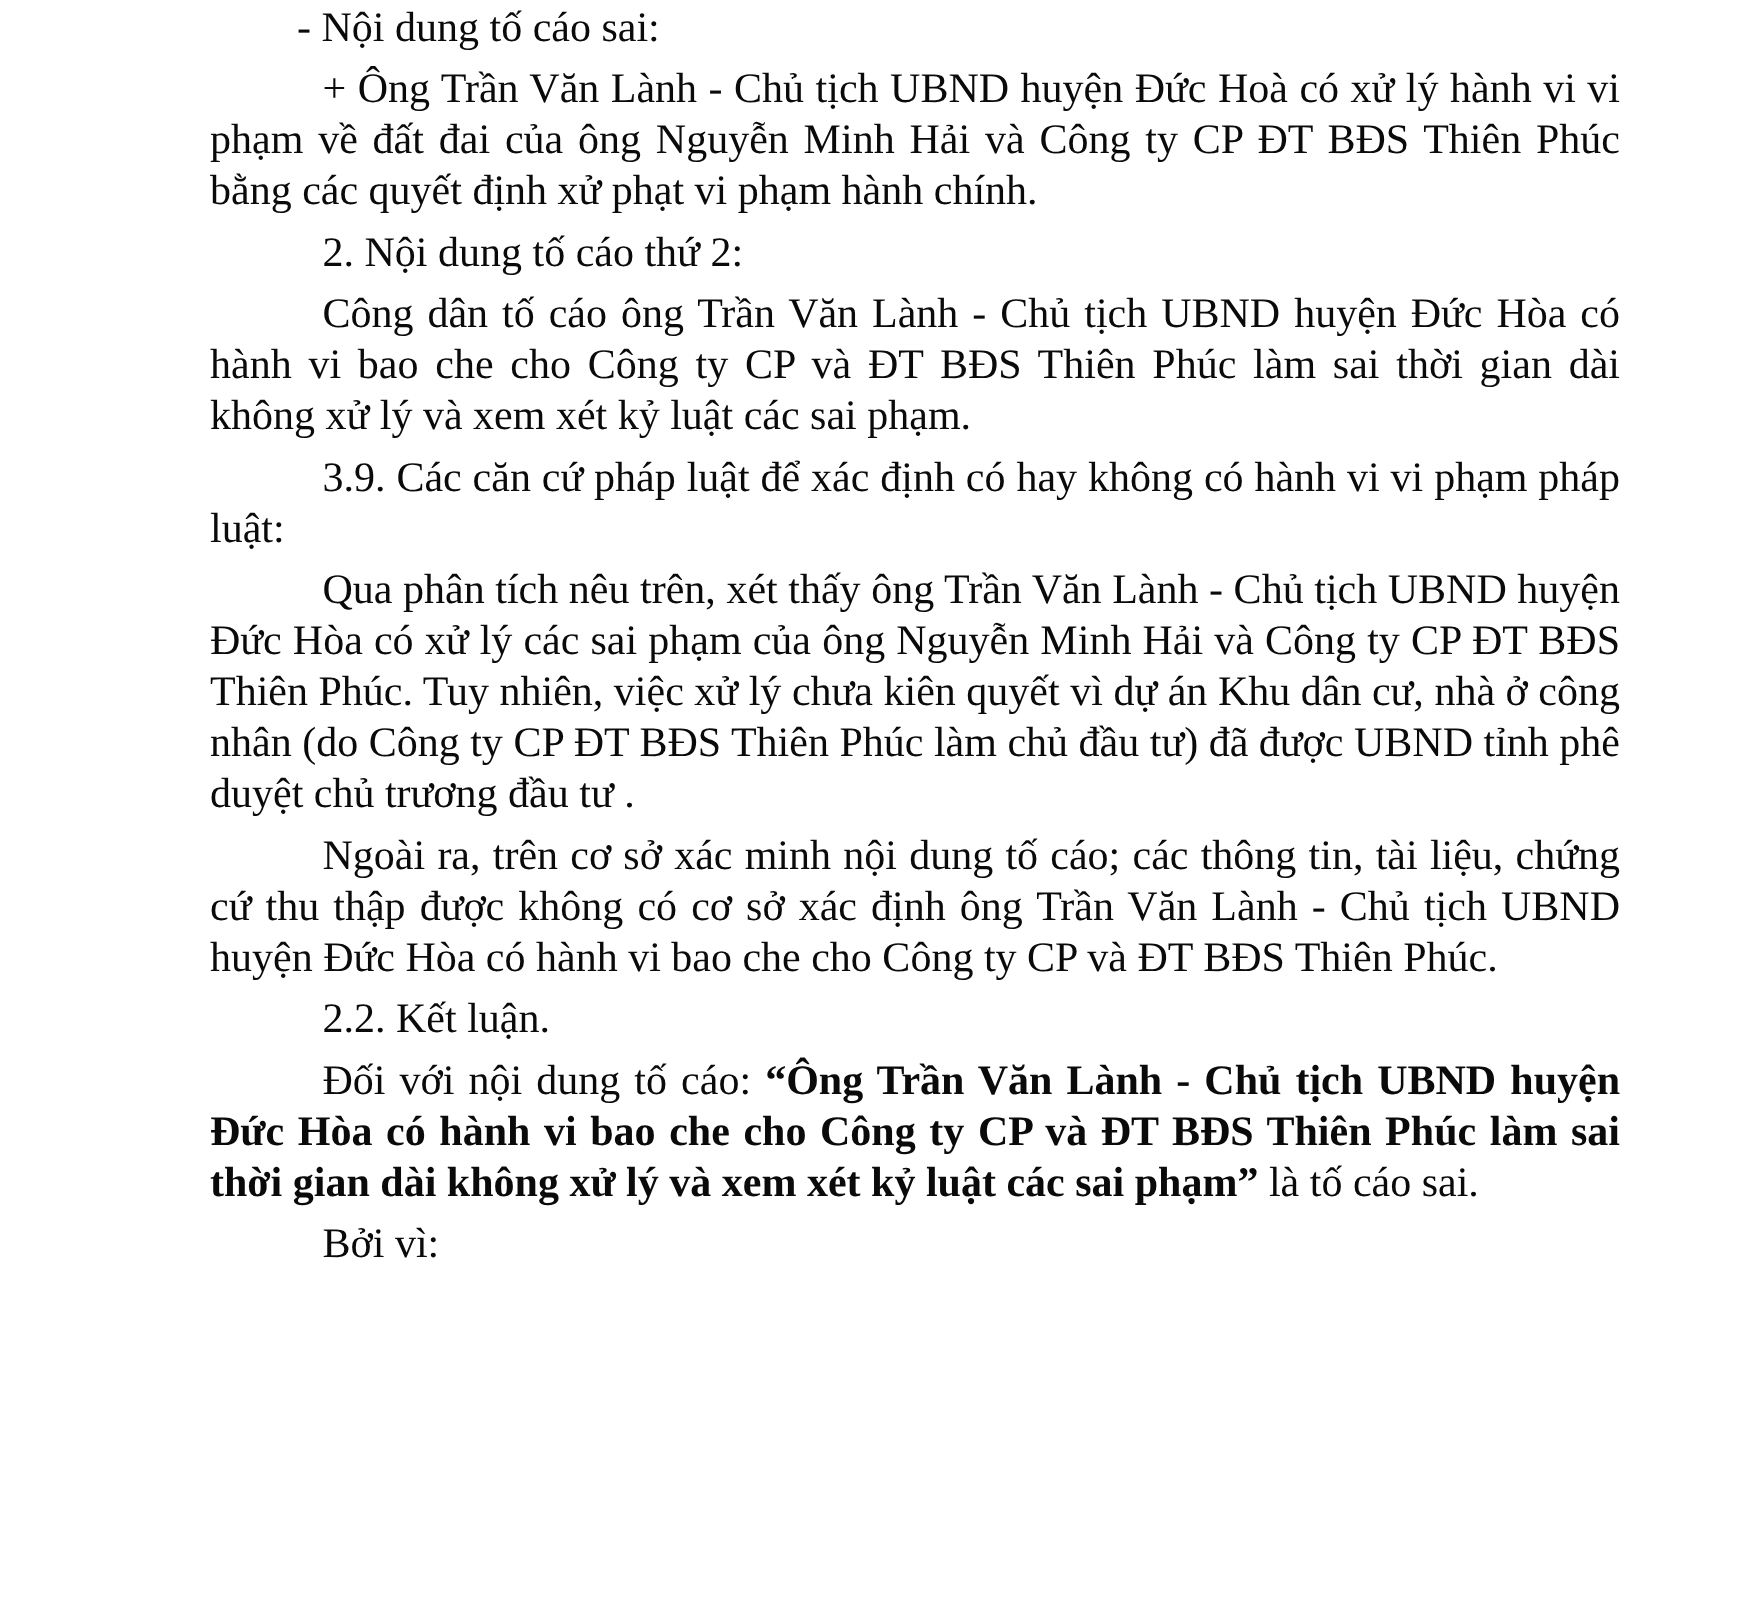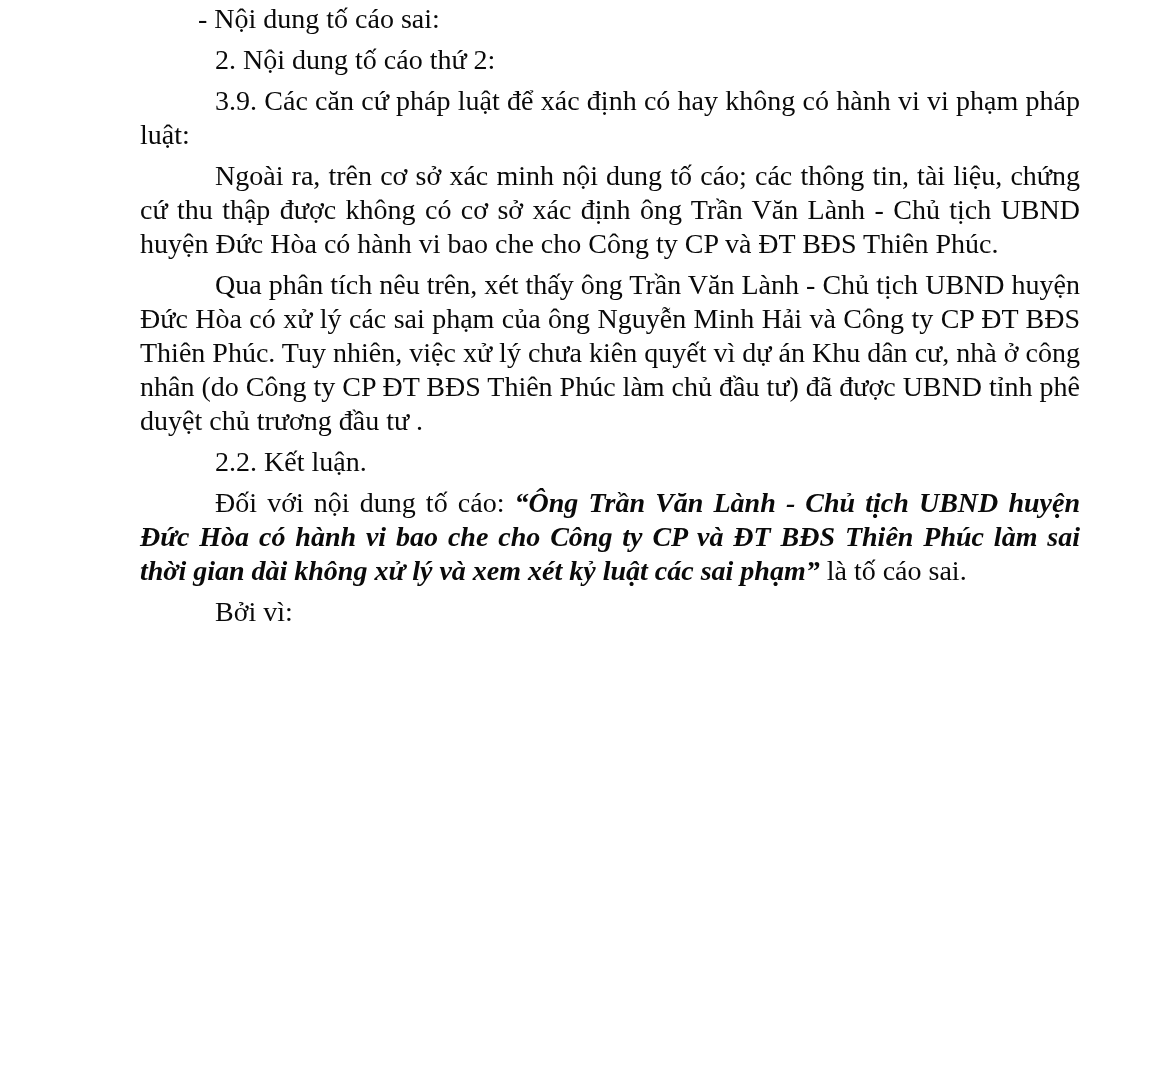--- a/index.html
+++ b/index.html
@@ -29,40 +29,41 @@
   }
   .page p.first {
     margin-top: 0;
     text-indent: 58px;
   }
   .heading {
     font-weight: normal;
   }
   .quote {
     font-weight: bold;
-    font-style: italic;
   }
 </style>
 </head>
 <body>
 
 <main class="page">
 
   <p class="first">- Nội dung tố cáo sai:</p>
 
+  <p>+ Ông Trần Văn Lành - Chủ tịch UBND huyện Đức Hoà có xử lý hành vi vi phạm về đất đai của ông Nguyễn Minh Hải và Công ty CP ĐT BĐS Thiên Phúc bằng các quyết định xử phạt vi phạm hành chính.</p>
 
   <p class="heading">2. Nội dung tố cáo thứ 2:</p>
 
+  <p>Công dân tố cáo ông Trần Văn Lành - Chủ tịch UBND huyện Đức Hòa có hành vi bao che cho Công ty CP và ĐT BĐS Thiên Phúc làm sai thời gian dài không xử lý và xem xét kỷ luật các sai phạm.</p>
 
   <p class="heading">3.9. Các căn cứ pháp luật để xác định có hay không có hành vi vi phạm pháp luật:</p>
 
 
+  <p>Qua phân tích nêu trên, xét thấy ông Trần Văn Lành - Chủ tịch UBND huyện Đức Hòa có xử lý các sai phạm của ông Nguyễn Minh Hải và Công ty CP ĐT BĐS Thiên Phúc. Tuy nhiên, việc xử lý chưa kiên quyết vì dự án Khu dân cư, nhà ở công nhân (do Công ty CP ĐT BĐS Thiên Phúc làm chủ đầu tư) đã được UBND tỉnh phê duyệt chủ trương đầu tư .</p>
+
   <p>Ngoài ra, trên cơ sở xác minh nội dung tố cáo; các thông tin, tài liệu, chứng cứ thu thập được không có cơ sở xác định ông Trần Văn Lành - Chủ tịch UBND huyện Đức Hòa có hành vi bao che cho Công ty CP và ĐT BĐS Thiên Phúc.</p>
-
-  <p>Qua phân tích nêu trên, xét thấy ông Trần Văn Lành - Chủ tịch UBND huyện Đức Hòa có xử lý các sai phạm của ông Nguyễn Minh Hải và Công ty CP ĐT BĐS Thiên Phúc. Tuy nhiên, việc xử lý chưa kiên quyết vì dự án Khu dân cư, nhà ở công nhân (do Công ty CP ĐT BĐS Thiên Phúc làm chủ đầu tư) đã được UBND tỉnh phê duyệt chủ trương đầu tư .</p>
 
   <p class="heading">2.2. Kết luận.</p>
 
   <p><span>Đối với nội dung tố cáo: </span><span class="quote">“Ông Trần Văn Lành - Chủ tịch UBND huyện Đức Hòa có hành vi bao che cho Công ty CP và ĐT BĐS Thiên Phúc làm sai thời gian dài không xử lý và xem xét kỷ luật các sai phạm”</span><span> là tố cáo sai.</span></p>
 
   <p class="heading">Bởi vì:</p>
 
 
 </main>
 

